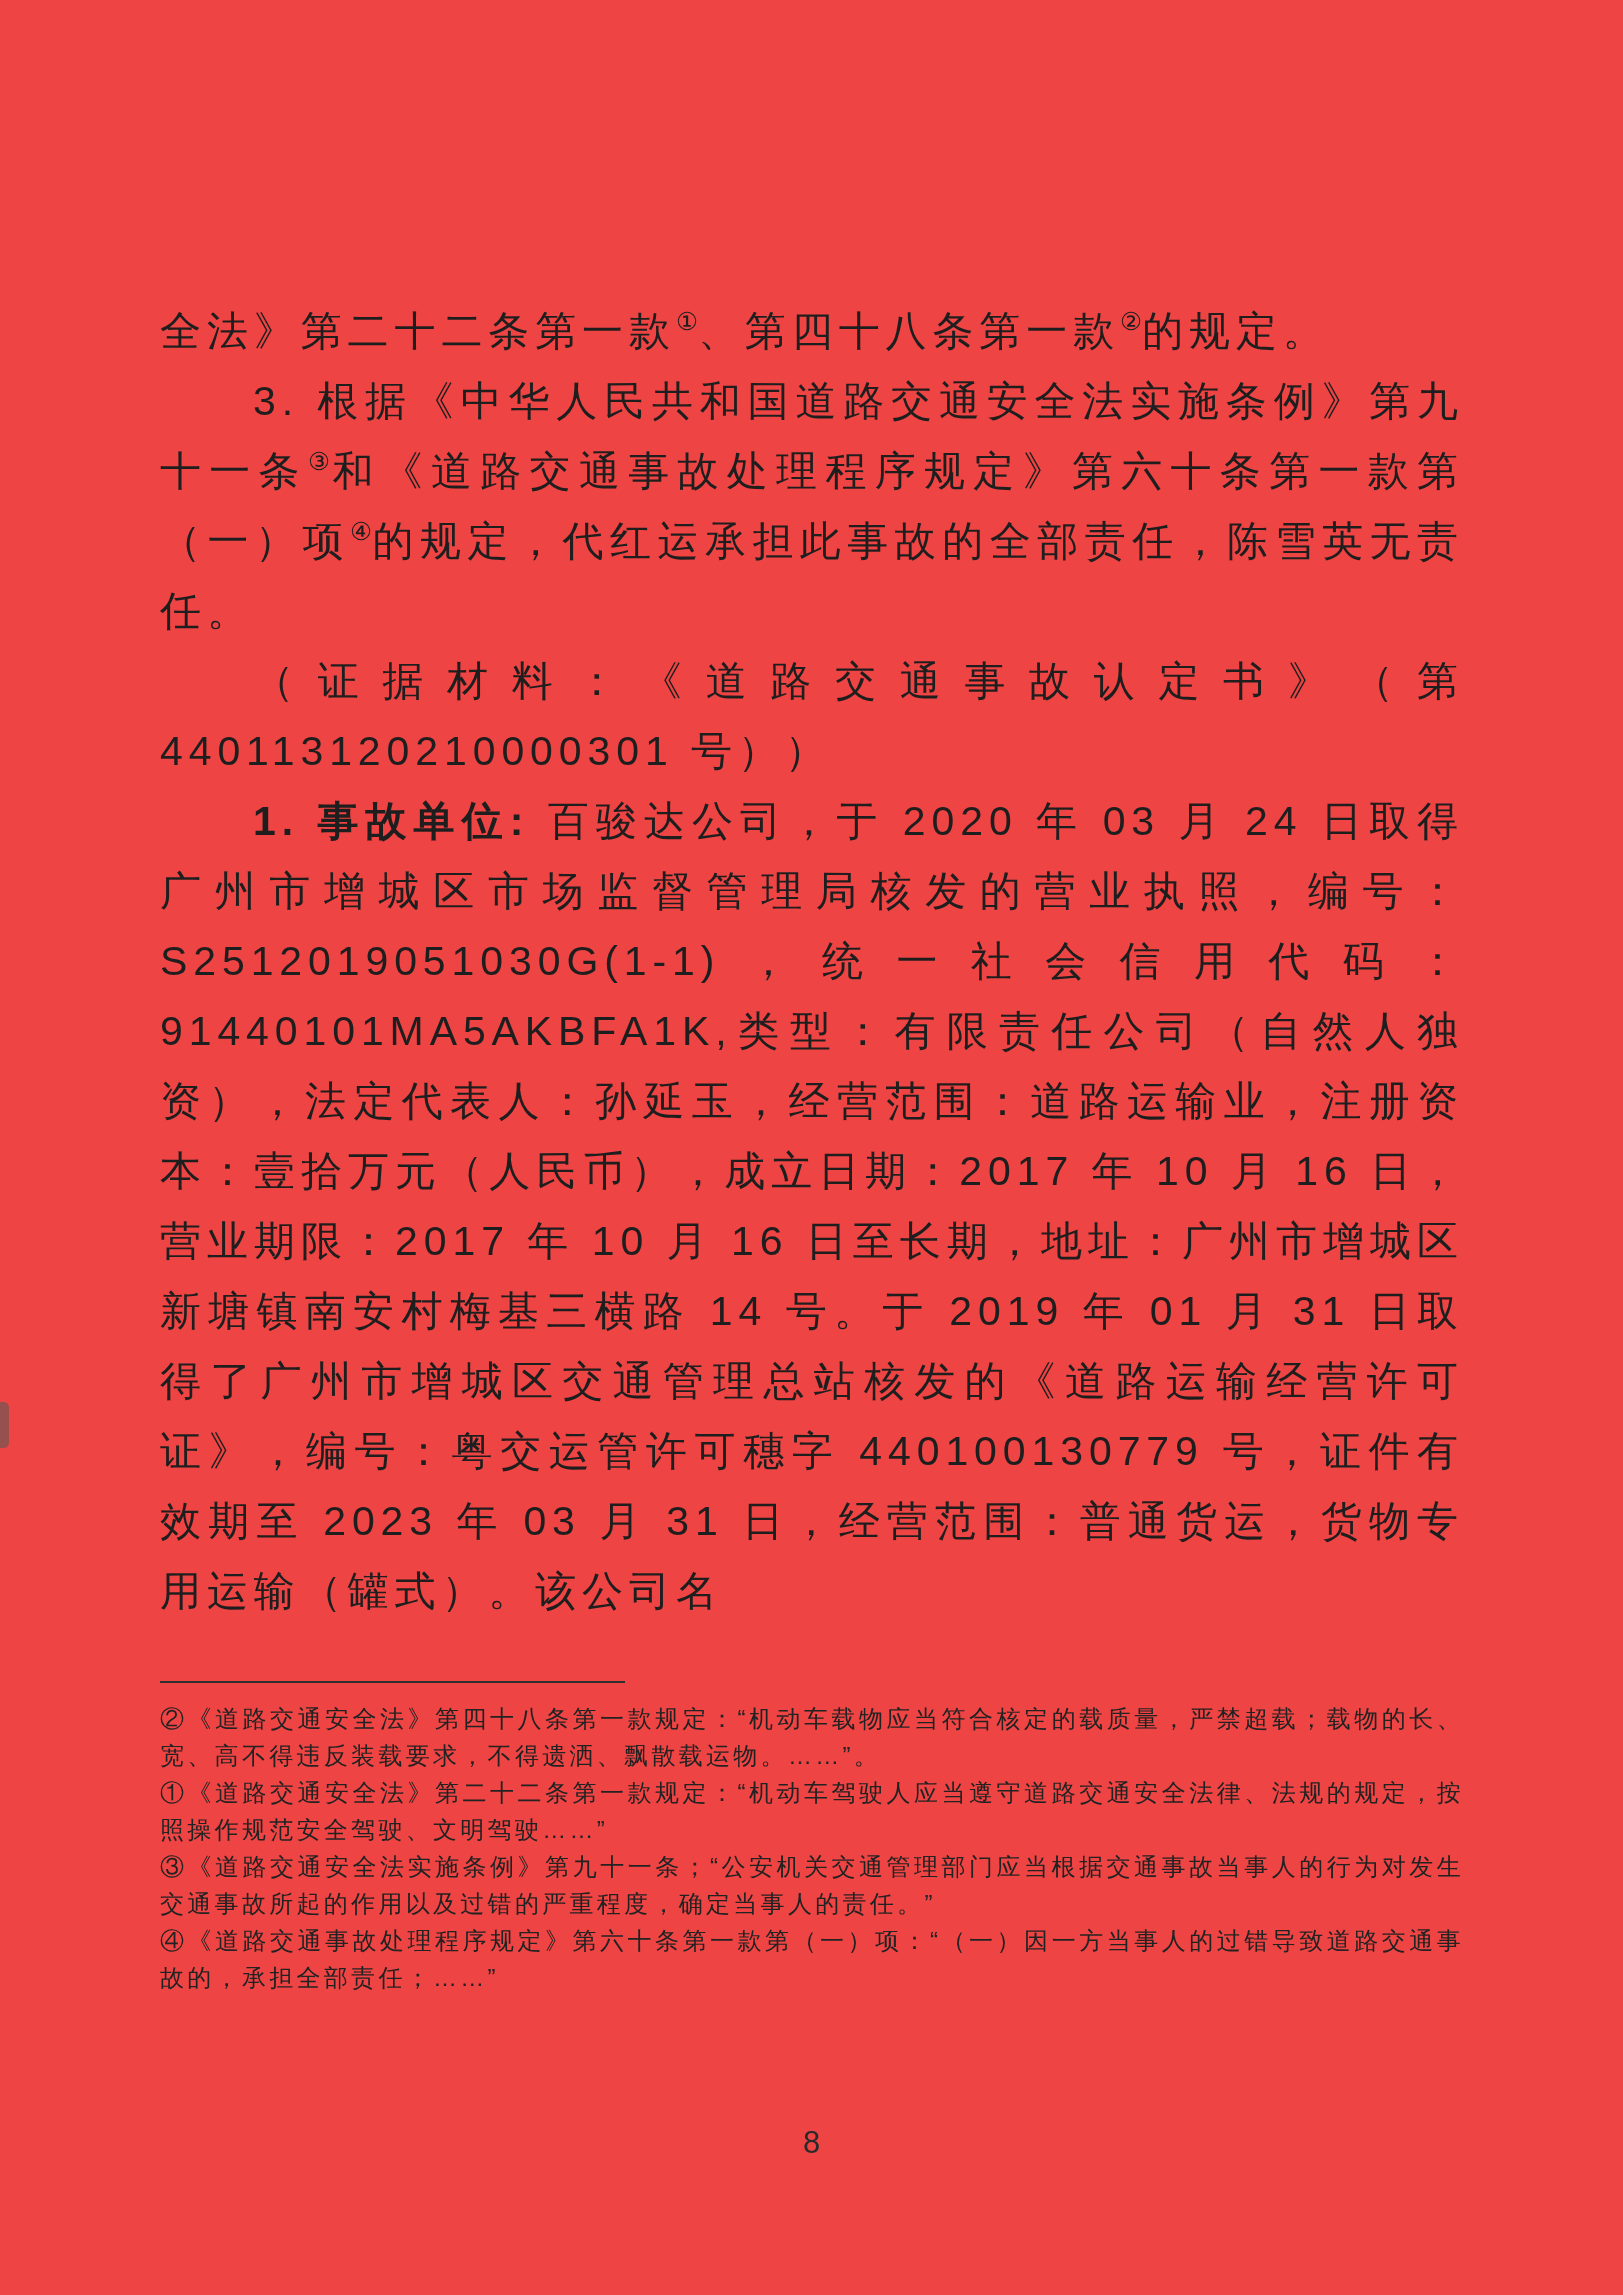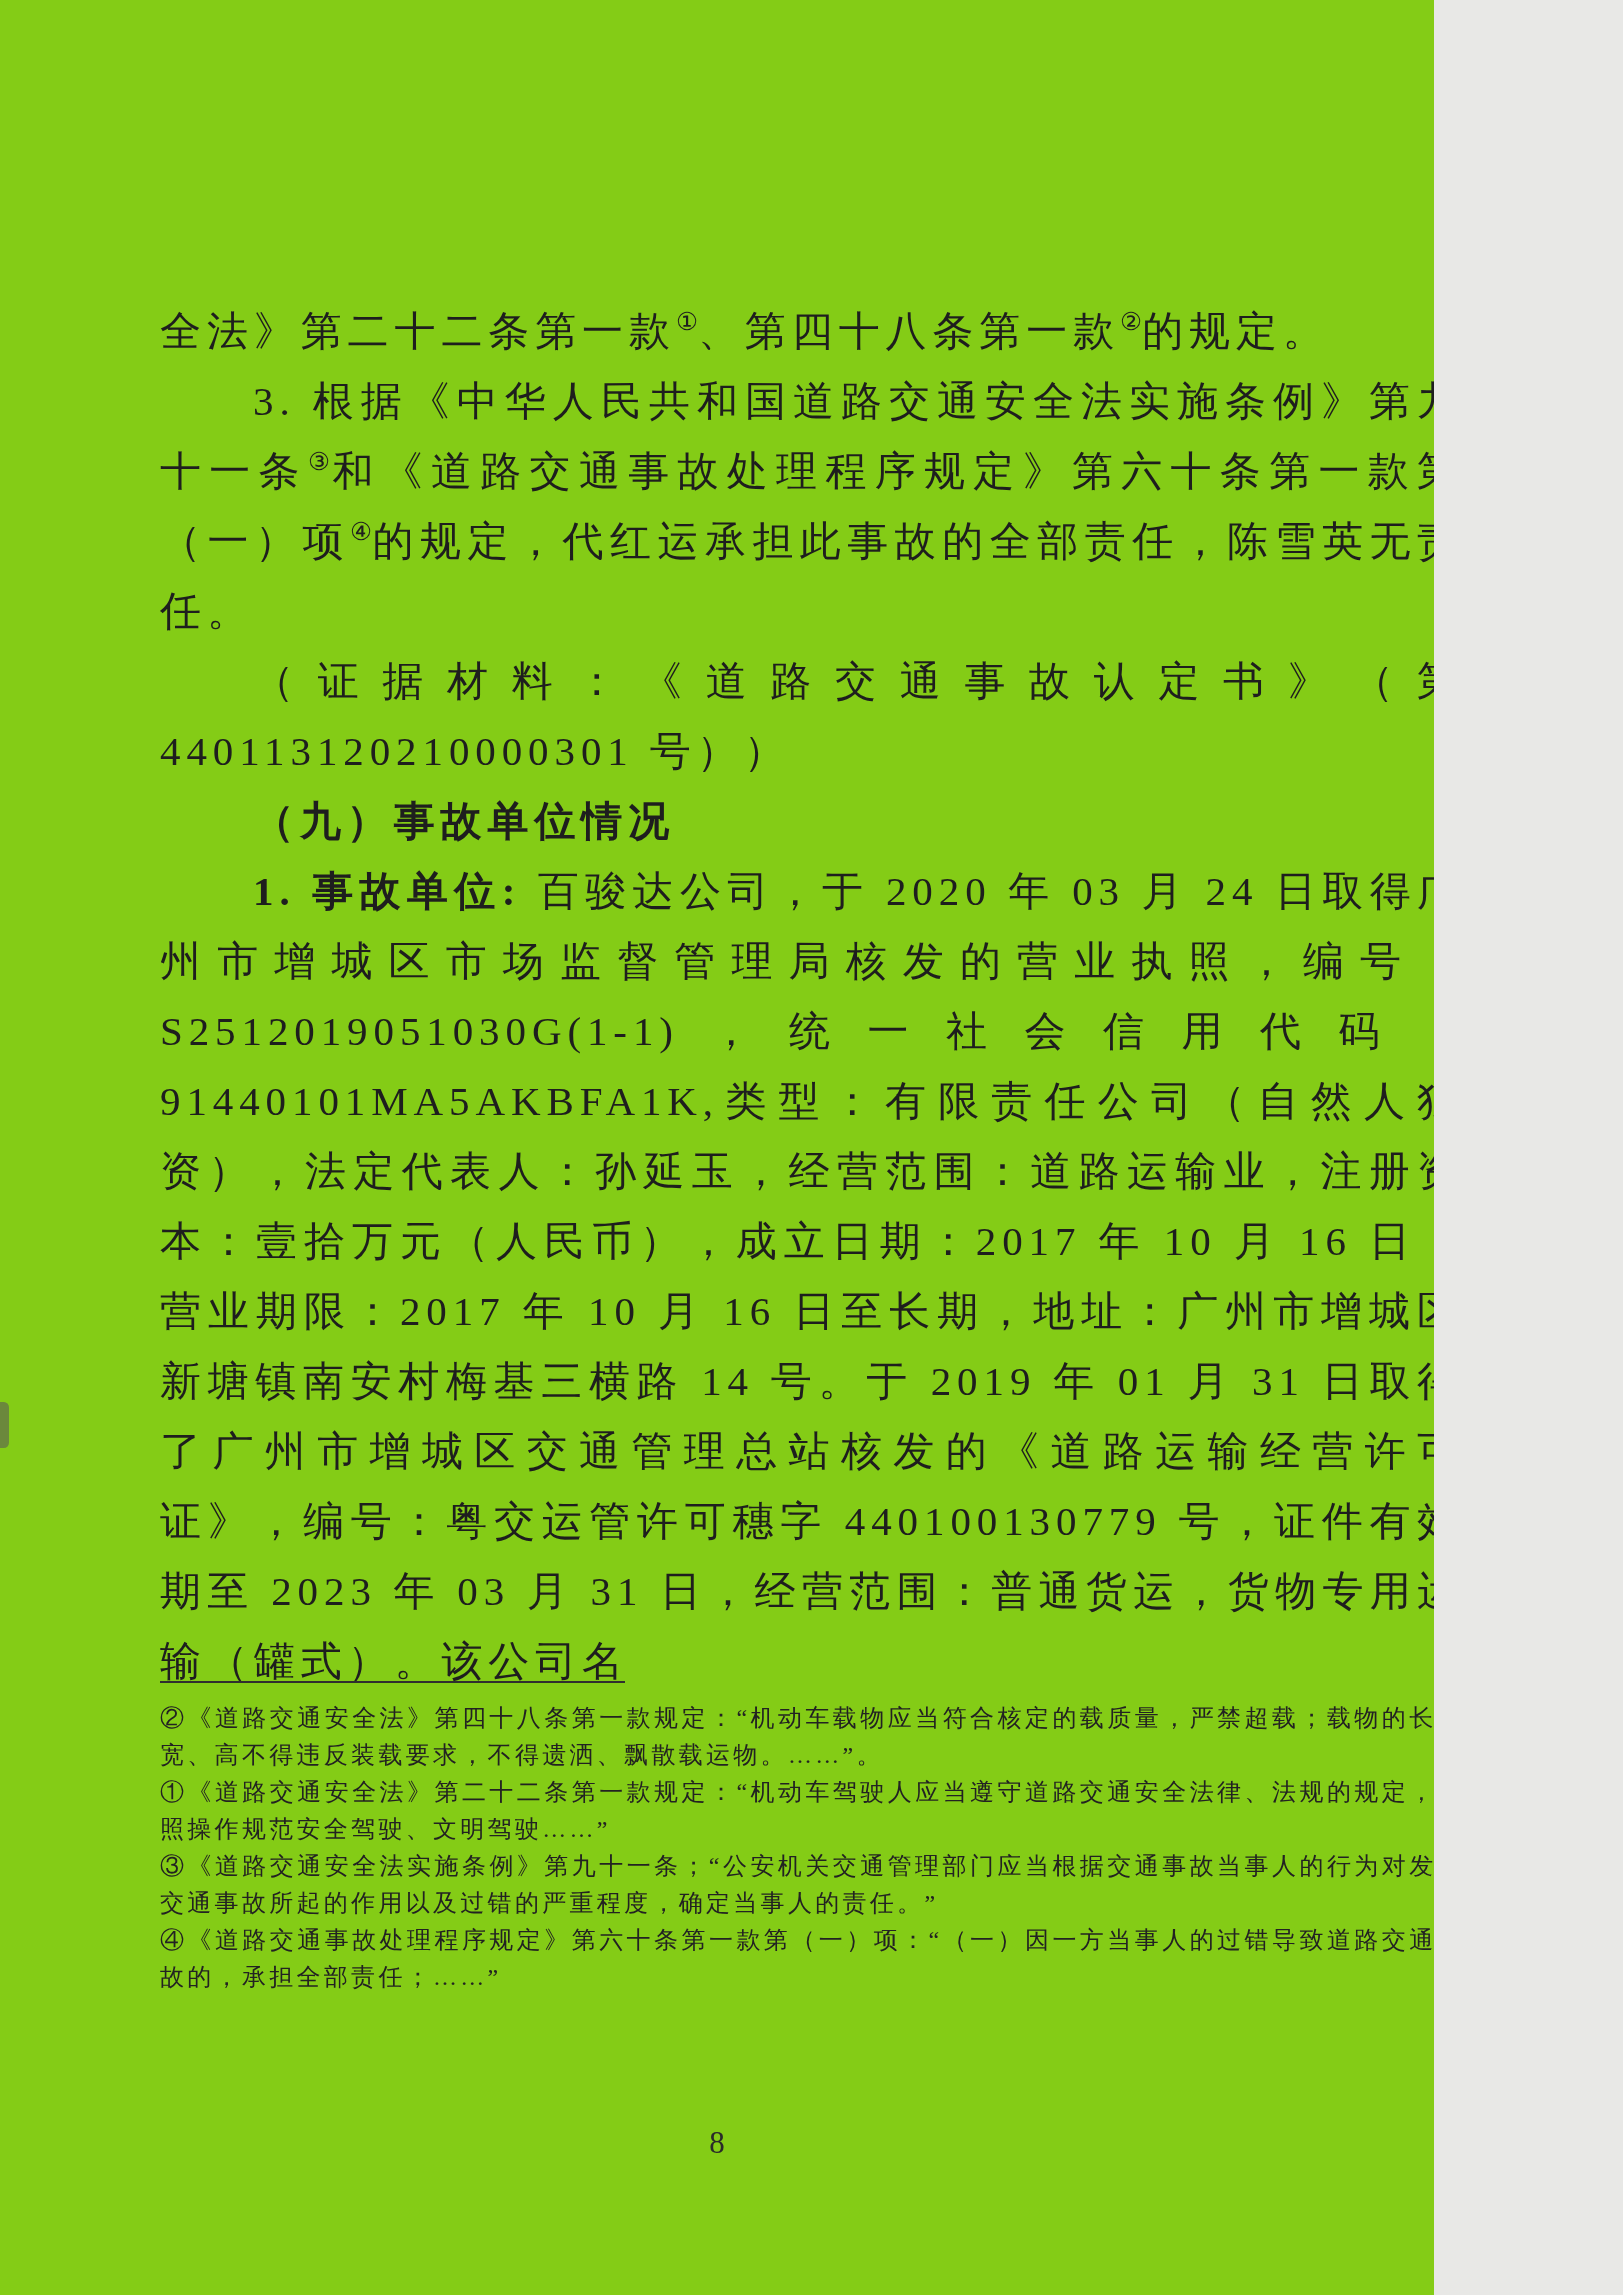--- a/index.html
+++ b/index.html
@@ -2,25 +2,25 @@
 <html style="font-size:10.5px"><head>
 <meta charset="utf-8">
 <style>
   html, body {
     margin: 0;
     padding: 0;
     background: #e8e8e6;
   }
   .page {
     position: relative;
-    width: 1434px;
+    width: 1623px;
     height: 2295px;
-    background: #84cc16;
+    background: #ef4444;
     overflow: hidden;
-    font-family: Liberation Serif, serif;
+    font-family: Liberation Sans, sans-serif;
     color: #1e1e1e;
   }
   
   .body-text {
     position: absolute;
     top: 296px;
     left: 160px;
     width: 1304px;
     font-size: 41px;
     line-height: 70px;
@@ -82,21 +82,20 @@
 </style>
 </head>
 <body>
 
 <div class="page">
 
   <div class="body-text">
       <div class="para"><span>全法》第二十二条第一款</span><sup class="fnref">①</sup><span>、第四十八条第一款</span><sup class="fnref">②</sup><span>的规定。</span></div>
       <div class="para indent"><span>3. 根据《中华人民共和国道路交通安全法实施条例》第九十一条</span><sup class="fnref">③</sup><span>和《道路交通事故处理程序规定》第六十条第一款第（一）项</span><sup class="fnref">④</sup><span>的规定，代红运承担此事故的全部责任，陈雪英无责任。</span></div>
       <div class="para indent"><span>（证据材料：《道路交通事故认定书》（第 440113120210000301 号））</span></div>
-      <div class="para indent heading"><b>（九）事故单位情况</b></div>
       <div class="para indent"><b>1. 事故单位: </b><span>百骏达公司，于 2020 年 03 月 24 日取得广州市增城区市场监督管理局核发的营业执照，编号：S2512019051030G(1-1)，统一社会信用代码：91440101MA5AKBFA1K,类型：有限责任公司（自然人独资），法定代表人：孙延玉，经营范围：道路运输业，注册资本：壹拾万元（人民币），成立日期：2017 年 10 月 16 日，营业期限：2017 年 10 月 16 日至长期，地址：广州市增城区新塘镇南安村梅基三横路 14 号。于 2019 年 01 月 31 日取得了广州市增城区交通管理总站核发的《道路运输经营许可证》，编号：粤交运管许可穗字 440100130779 号，证件有效期至 2023 年 03 月 31 日，经营范围：普通货运，货物专用运输（罐式）。该公司名</span></div>
     </div>
 
   <div class="footnote-block">
     <hr class="footnote-separator">
     <div id="footnote-list">
         <div class="footnote">②《道路交通安全法》第四十八条第一款规定：“机动车载物应当符合核定的载质量，严禁超载；载物的长、宽、高不得违反装载要求，不得遗洒、飘散载运物。……”。</div>
         <div class="footnote">①《道路交通安全法》第二十二条第一款规定：“机动车驾驶人应当遵守道路交通安全法律、法规的规定，按照操作规范安全驾驶、文明驾驶……”</div>
         <div class="footnote">③《道路交通安全法实施条例》第九十一条；“公安机关交通管理部门应当根据交通事故当事人的行为对发生交通事故所起的作用以及过错的严重程度，确定当事人的责任。”</div>
         <div class="footnote">④《道路交通事故处理程序规定》第六十条第一款第（一）项：“（一）因一方当事人的过错导致道路交通事故的，承担全部责任；……”</div>

